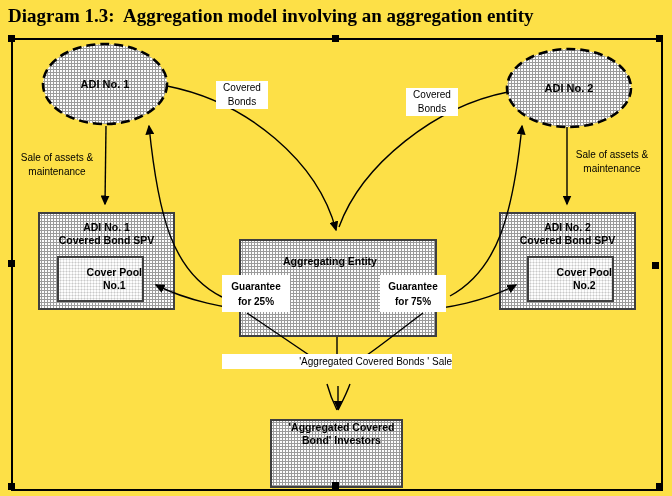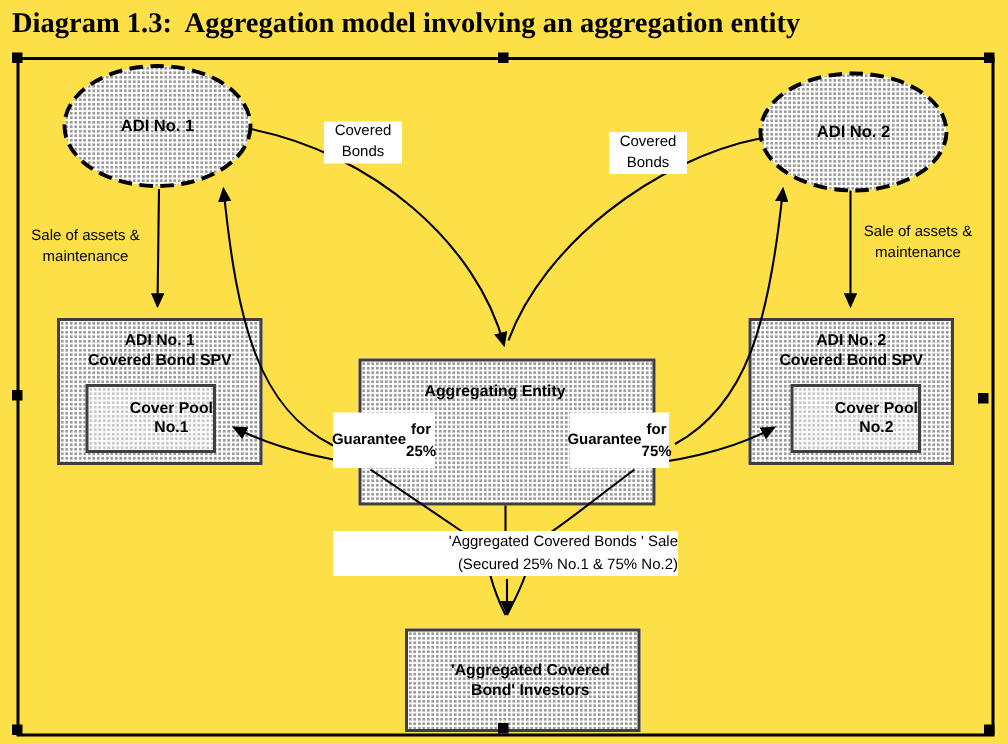--- a/index.html
+++ b/index.html
@@ -20,21 +20,21 @@
   .box{position:absolute;border:2.5px solid var(--box_border,#3f3f3f);box-sizing:border-box;}
   .box-label{font-size:10.5px;font-weight:bold;text-align:center;line-height:13px;}
   .ellipse .box-label{font-size:11px;}
   .spv-label{position:absolute;left:0;right:0;top:7px;}
   .inner-box{position:absolute;border:2px solid var(--box_border,#3f3f3f);box-sizing:border-box;
              display:flex;align-items:center;justify-content:flex-end;}
   .inner-box .box-label{font-weight:600;font-size:10.5px;}
   .center-label{position:absolute;left:0;right:16px;display:flex;align-items:center;justify-content:center;text-align:center;}
   .note{position:absolute;font-size:10px;line-height:14px;text-align:center;}
   .note.whitebg{background:#fff;}
-  .guarantee{line-height:15px;font-weight:600;display:flex;flex-direction:row;
+  .guarantee{line-height:15px;font-weight:600;display:flex;flex-direction:column;
              align-items:center;justify-content:center;}
   svg.lines{position:absolute;left:0;top:0;z-index:5;}
   .lbl{z-index:6;}
   .handle{z-index:9;}
   svg .ln{fill:none;stroke:var(--line,#000);stroke-width:1.4px;}
   svg .edash{fill:none;stroke:var(--line,#000);stroke-width:2.6px;}
 </style>
 </head>
 <body>
 
@@ -75,21 +75,21 @@
         <div>Cover Pool</div>
         <div>No.2</div>
       </div>
     </div>
   </div>
 
   <div class="box dots" style="left:239px;top:239px;width:198px;height:98px;">
     <div class="center-label box-label" style="top:14px;">Aggregating Entity</div>
   </div>
 
-  <div class="box dots" style="left:270px;top:419px;width:157px;height:69px;display:flex;align-items:center;justify-content:center;padding-left:10px;">
+  <div class="box dots" style="left:270px;top:419px;width:133px;height:69px;display:flex;justify-content:center;padding-left:10px;">
     <div class="box-label">
       <div>'Aggregated Covered</div>
       <div>Bond' Investors</div>
     </div>
   </div>
 
   <svg class="lines" width="672" height="496" viewBox="0 0 672 496">
     <defs>
       <marker id="arr" markerUnits="userSpaceOnUse" markerWidth="10" markerHeight="9" refX="8.5" refY="4.5" orient="auto">
         <path d="M0,0 L10,4.5 L0,9 Z" fill="#000"></path>
@@ -145,21 +145,20 @@
     <div>for 25%</div>
   </div>
 
   <div class="note whitebg guarantee lbl" style="left:380px;top:275px;width:66px;height:37px;">
     <div>Guarantee</div>
     <div>for 75%</div>
   </div>
 
   <div class="note whitebg lbl" style="left:222px;top:354px;width:230px;line-height:15px;text-align:right;">
     <div>'Aggregated Covered Bonds ' Sale</div>
-    <div>(Secured 25% No.1 &amp; 75% No.2)</div>
   </div>
 
   <div class="handle" style="left:8px;top:35px;"></div>
   <div class="handle" style="left:332px;top:35px;"></div>
   <div class="handle" style="left:656px;top:35px;"></div>
   <div class="handle" style="left:8px;top:260px;"></div>
   <div class="handle" style="left:652px;top:262px;"></div>
   <div class="handle" style="left:8px;top:483px;"></div>
   <div class="handle" style="left:332px;top:482px;"></div>
   <div class="handle" style="left:656px;top:483px;"></div>

